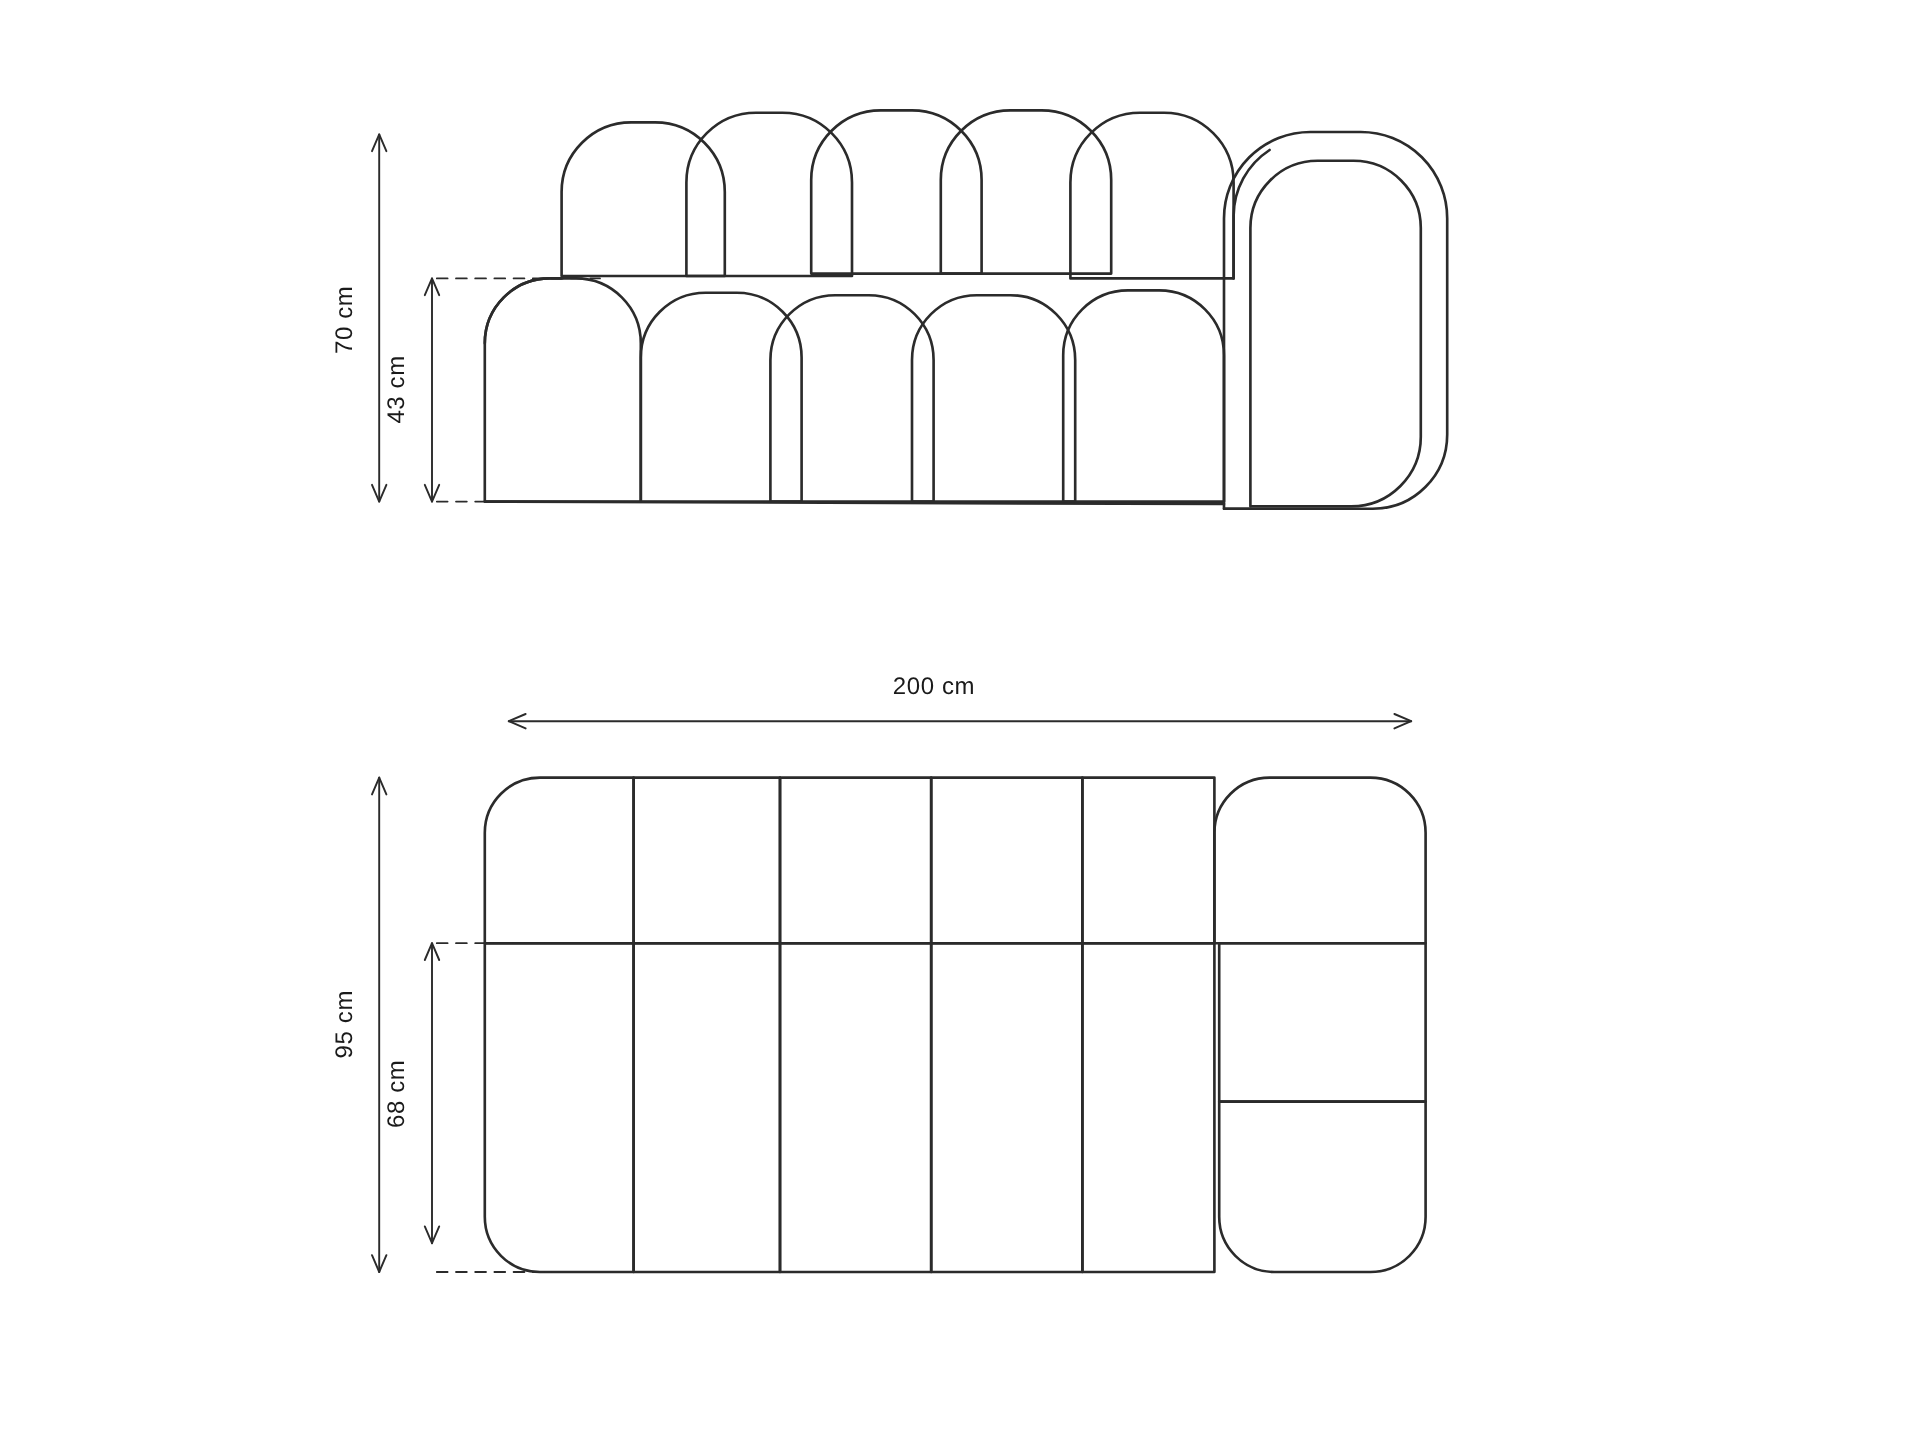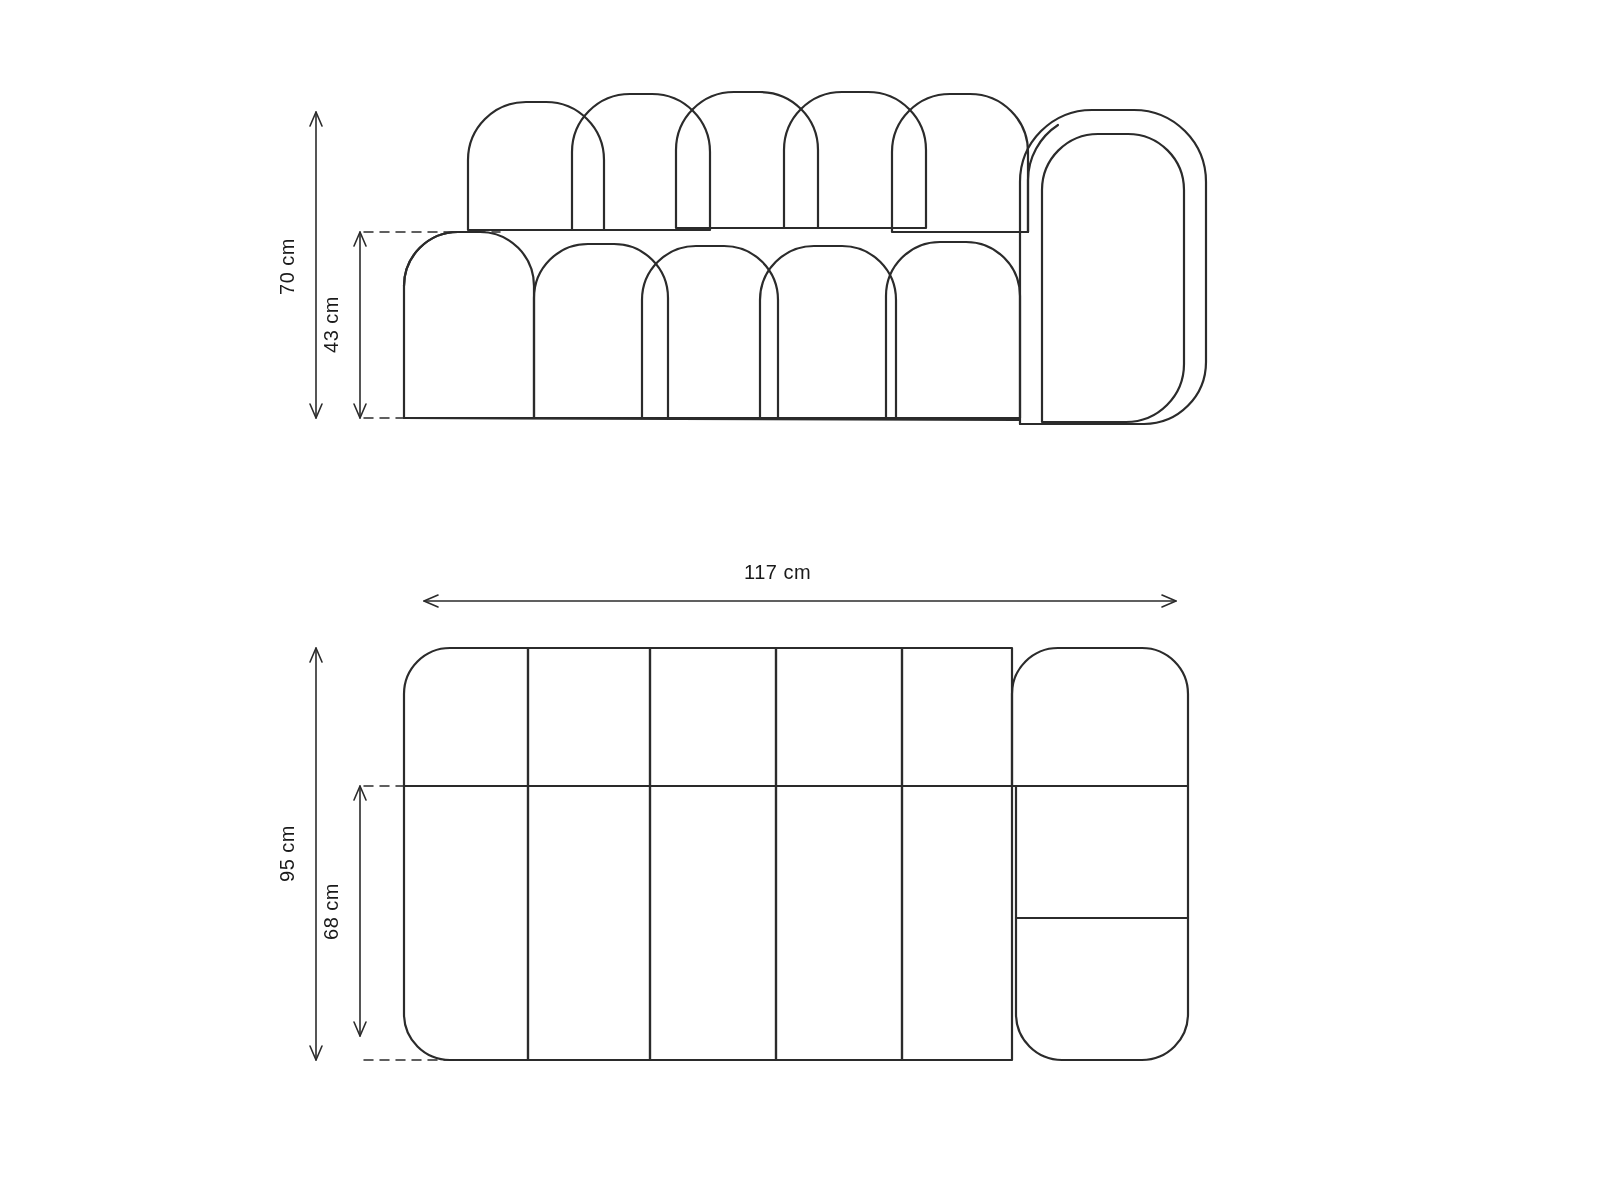--- a/index.html
+++ b/index.html
@@ -137,17 +137,17 @@
         <path d="M364,1060 L470,1060"></path>
       </g>
     </g>
   </g>
 </svg>
 
 <div class="dim-label vert" style="left: 259px; top: 255px;">70 cm</div>
 
 <div class="dim-label vert" style="left: 303px; top: 313px;">43 cm</div>
 
-<div class="dim-label" style="left: 744px; top: 561px;">117 cm</div>
+<div class="dim-label" style="left: 744px; top: 561px;">200 cm</div>
 
 <div class="dim-label vert" style="left: 259px; top: 842px;">95 cm</div>
 
 <div class="dim-label vert" style="left: 303px; top: 900px;">68 cm</div>
 
 </body></html>

